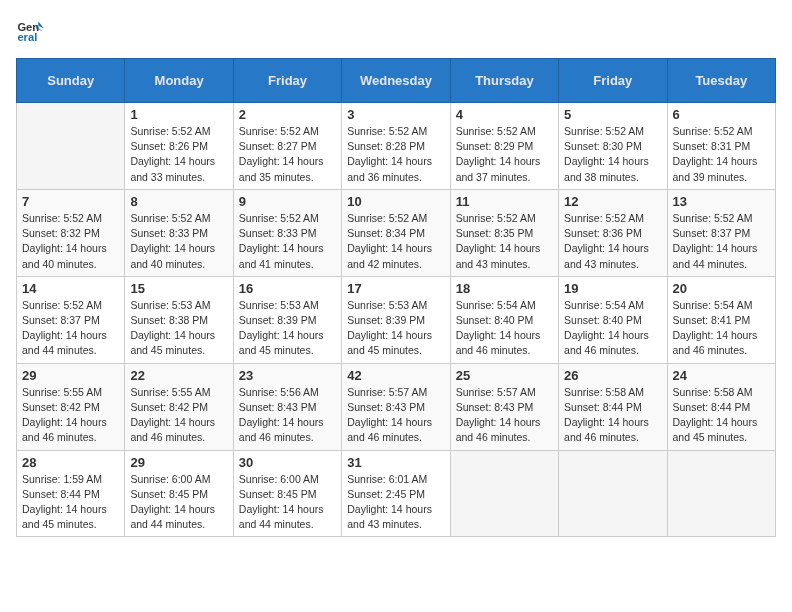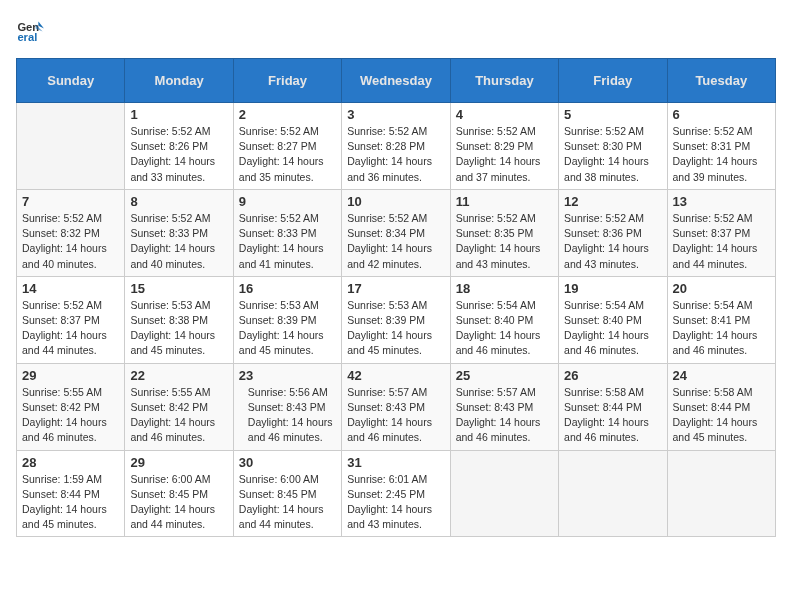--- a/index.html
+++ b/index.html
@@ -270,21 +270,21 @@
         </td>
         <td>
           <div class="day-number">22</div>
           <div class="day-info" style="white-space: pre-line;">Sunrise: 5:55 AM
 Sunset: 8:42 PM
 Daylight: 14 hours
 and 46 minutes.</div>
         </td>
         <td>
           <div class="day-number">23</div>
-          <div class="day-info" style="white-space: pre-line; margin-left: 9px;">Sunrise: 5:56 AM
+          <div class="day-info" style="white-space: pre-line;">Sunrise: 5:56 AM
 Sunset: 8:43 PM
 Daylight: 14 hours
 and 46 minutes.</div>
         </td>
         <td>
           <div class="day-number">42</div>
           <div class="day-info" style="white-space: pre-line;">Sunrise: 5:57 AM
 Sunset: 8:43 PM
 Daylight: 14 hours
 and 46 minutes.</div>

